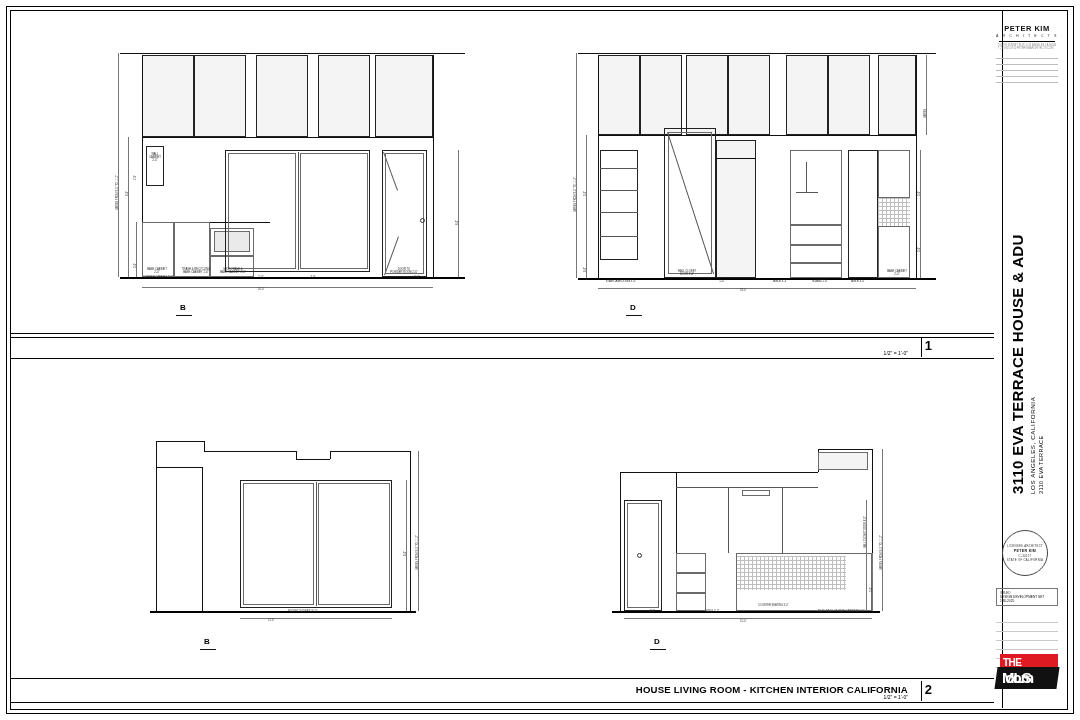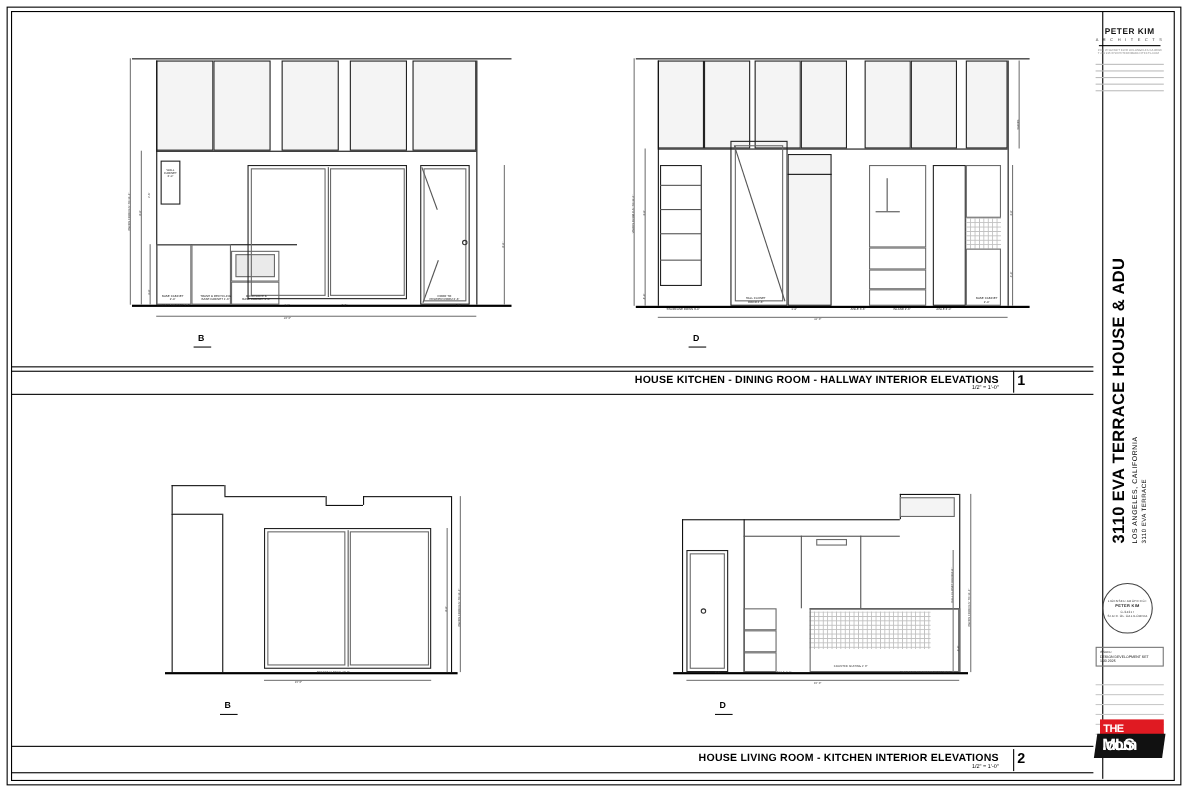--- a/index.html
+++ b/index.html
@@ -215,21 +215,20 @@
     <div class="capt" style="left:878px;top:270px;width:38px;">BASE CABINET
 2'-0"</div>
 
     <div class="mark" style="left:630px;top:303px;">D</div>
     <div class="ln hln" style="left:626px;top:315px;width:16px;"></div>
   </div>
 
   <div class="band" style="top:333px;"></div>
   <div class="band" style="top:337px;"></div>
   <div class="titleband" style="top:338px;">
-    <div class="tb-text">HOUSE KITCHEN - DINING ROOM - HALLWAY INTERIOR ELEVATIONS</div>
     <div class="tb-scale">1/2" = 1'-0"</div>
     <div class="tb-numbox"></div>
     <div class="tb-num">1</div>
   </div>
   <div class="band" style="top:358px;"></div>
 
   <div>
 
     <div class="ln vln" style="left:156px;top:441px;height:26px;"></div>
     <div class="ln hln" style="left:156px;top:441px;width:48px;"></div>
@@ -307,21 +306,21 @@
 3'-0"</div>
     <div class="dim" style="left:818px;top:611px;">TILED BACK OF BASE CABINETS 6'-6"</div>
     <div class="dim" style="left:740px;top:621px;">15'-0"</div>
 
     <div class="mark" style="left:654px;top:637px;">D</div>
     <div class="ln hln" style="left:650px;top:649px;width:16px;"></div>
   </div>
 
   <div class="band" style="top:678px;"></div>
   <div class="titleband" style="top:682px;">
-    <div class="tb-text">HOUSE LIVING ROOM - KITCHEN INTERIOR ELEVATIONS</div>
+    <div class="tb-text">HOUSE LIVING ROOM - KITCHEN INTERIOR CALIFORNIA</div>
     <div class="tb-scale">1/2" = 1'-0"</div>
     <div class="tb-numbox"></div>
     <div class="tb-num">2</div>
   </div>
   <div class="band" style="top:702px;"></div>
 
   <div class="title-strip">
     <div class="firm">
       <div class="firm-name">PETER KIM</div>
       <div class="firm-sub">A R C H I T E C T S</div>

